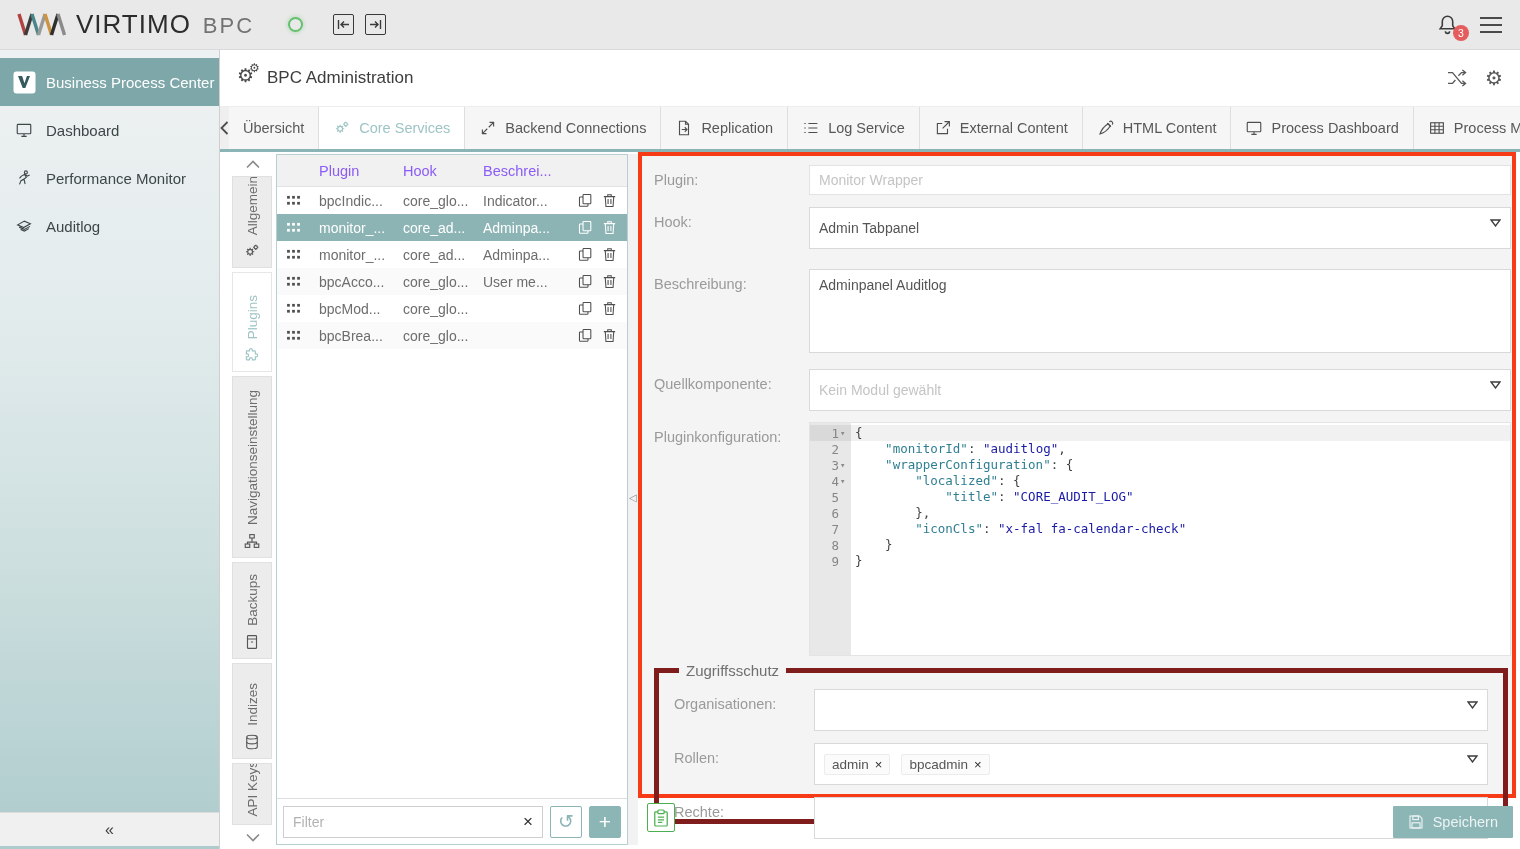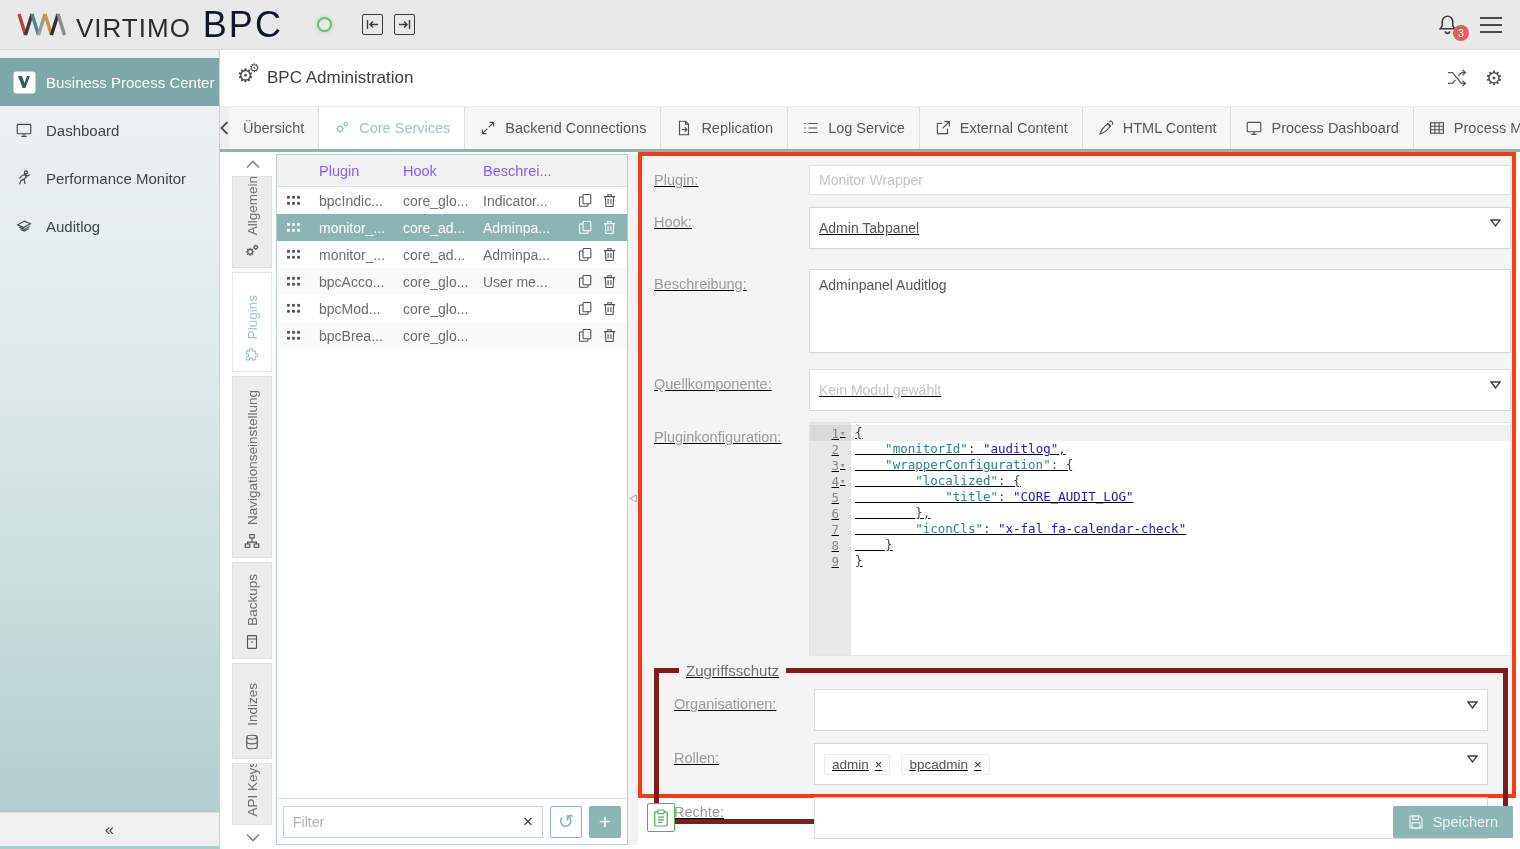--- a/index.html
+++ b/index.html
@@ -7,21 +7,21 @@
     font-family:"Liberation Sans", sans-serif; }
   svg { display:block; }
 
   
   .topbar { position:absolute; left:0; top:0; width:1520px; height:50px;
     background:#e9e9e9; border-bottom:1px solid #d9d9d9;
     display:flex; align-items:center; }
   .logo-wrap { display:flex; align-items:baseline; margin-left:16px; }
   .logo-marks { align-self:center; margin-right:6px; }
   .brand { font-size:26px; color:#2c2c2c; letter-spacing:1px; }
-  .product { font-size:36px; color:#0f172a; margin-left:12px; letter-spacing:2px; }
+  .product { font-size:22px; color:#737373; margin-left:12px; letter-spacing:2px; }
   .status-circle { width:15px; height:15px; border-radius:50%;
     border:2px solid #63c06c; margin-left:34px; box-shadow:0 0 4px rgba(99,192,108,.5); }
   .hist-btn { width:21px; height:21px; border:1.5px solid #3a3a3a; border-radius:2px;
     background:transparent; display:flex; align-items:center; justify-content:center;
     color:#3a3a3a; cursor:pointer; }
   .hist-btn.first { margin-left:30px; }
   .hist-btn + .hist-btn { margin-left:11px; }
   .topbar-right { margin-left:auto; display:flex; align-items:center; gap:18px;
     margin-right:16px; }
   .bell-wrap { position:relative; color:#3c3c3c; }
@@ -123,21 +123,21 @@
   .btn-add { border:1px solid #8cb5b6; background:#8cb5b6; color:#fff; font-size:21px; }
 
   
   .splitter { position:absolute; left:408px; top:2px; width:10px; bottom:4px;
     background:#f2f2f2; cursor:col-resize; }
   .splitter .grip { position:absolute; top:338px; left:1px; color:#8a8a8a;
     font-size:10px; }
 
   
   .form-panel { position:absolute; left:418px; top:0; width:878px; height:646px;
-    background:#f4f4f4; border:4px solid #f63b16; padding:0 1px 0 12px;text-decoration:underline; }
+    background:#f4f4f4; border:4px solid #f63b16; padding:0 1px 0 12px; }
   .frm-row { display:flex; }
   .frm-label { width:155px; flex:none; font-size:14.5px; color:#9a9a9a;
     padding-top:7px; }
   .frm-field { flex:1; }
   .tf { height:30px; background:#fff; border:1px solid #d9d9d9; width:100%;
     font-size:14px; color:#555; padding:0 9px; font-family:"Liberation Sans",sans-serif; }
   .tf.muted { border-color:#e3e3e3; }
   .tf.muted::placeholder { color:#c4c4c4; }
   .combo { position:relative; height:42px; background:#fff; border:1px solid #d9d9d9;
     display:flex; align-items:center; padding:0 28px 0 9px; font-size:14px;

